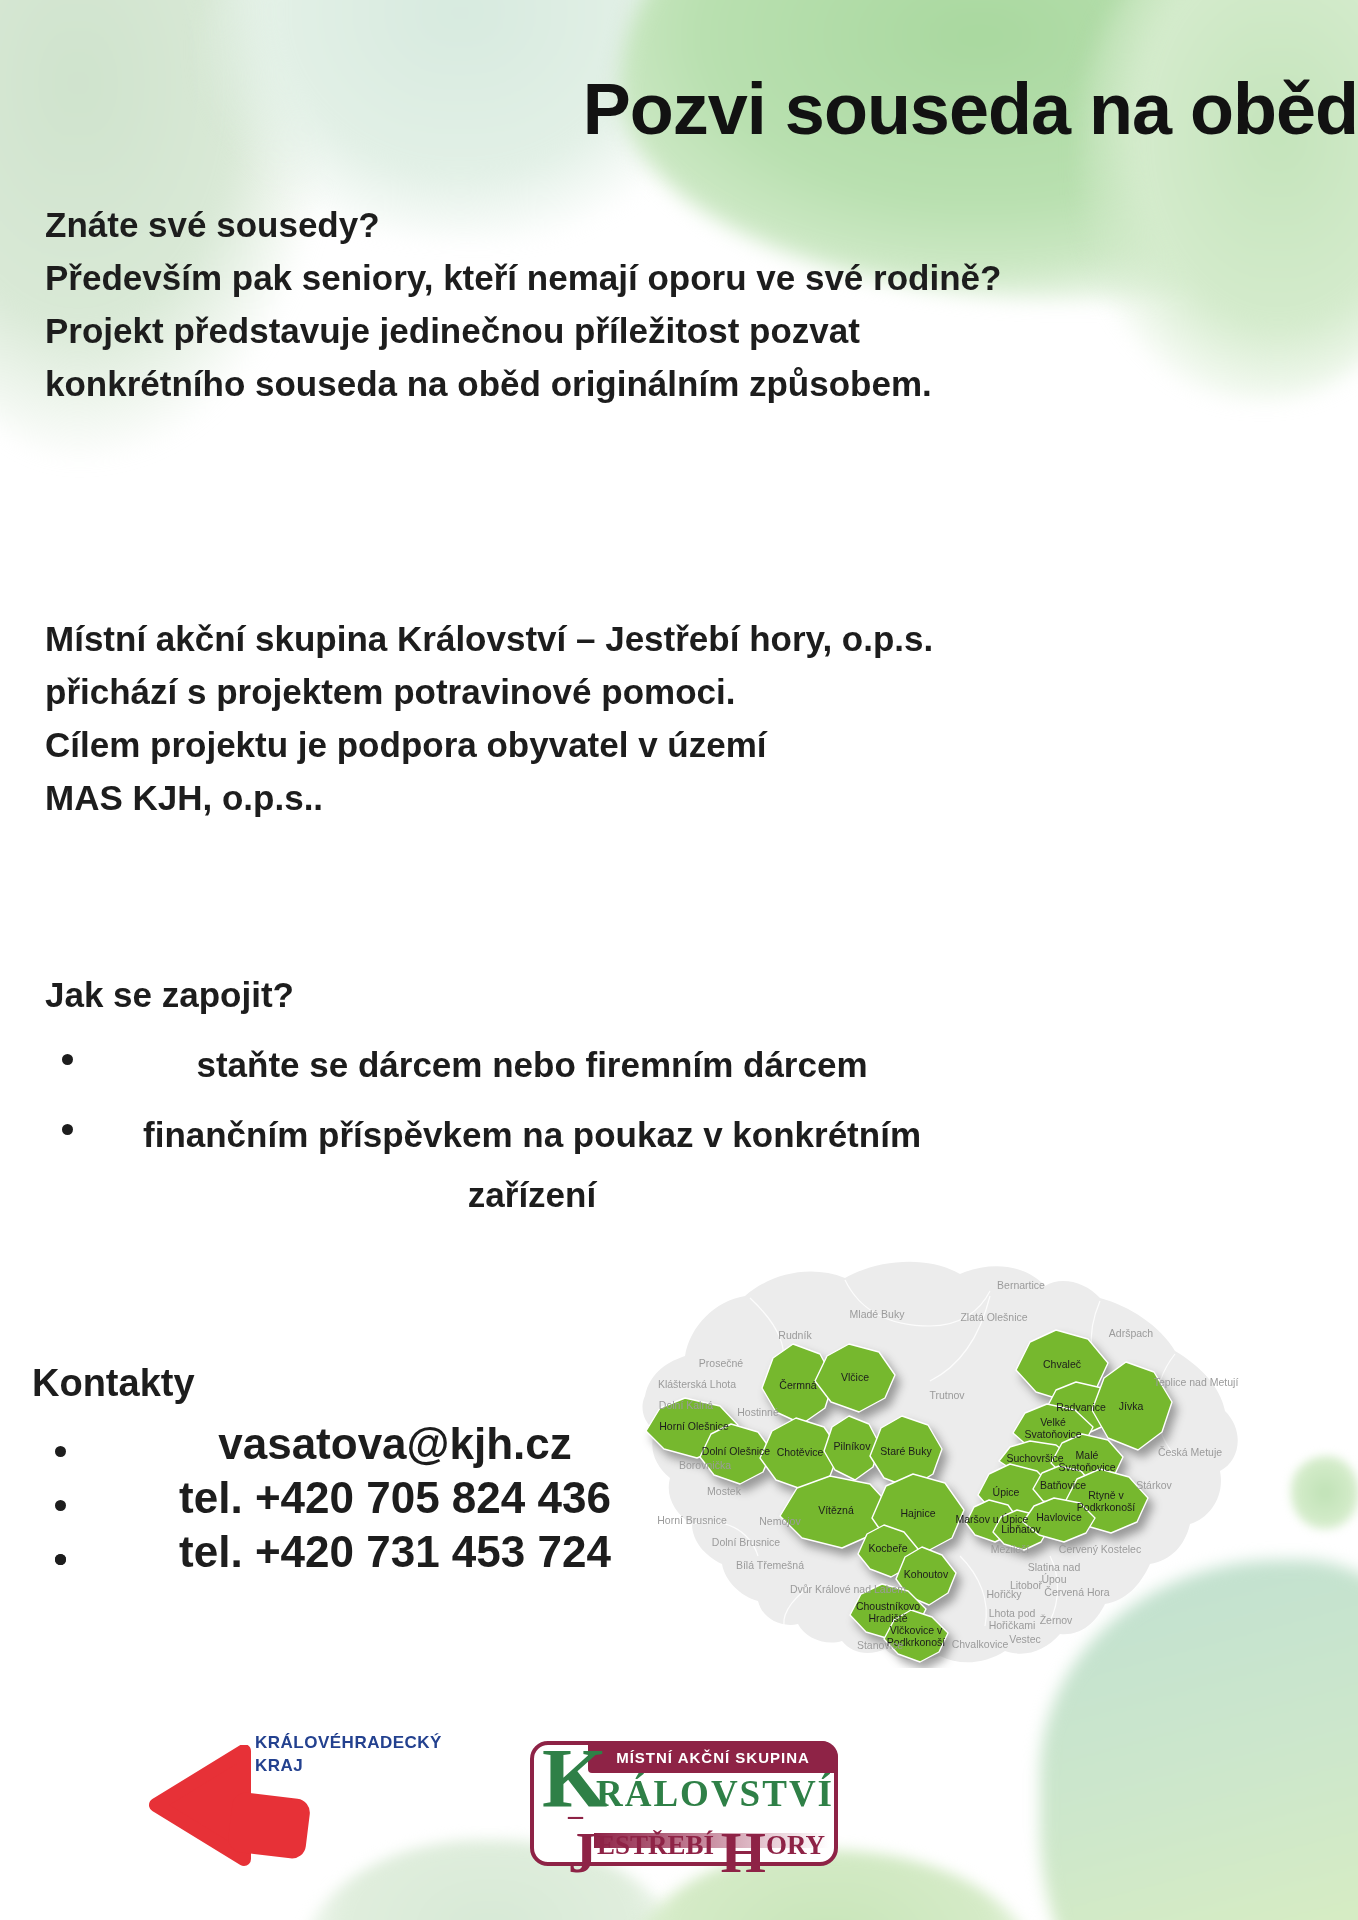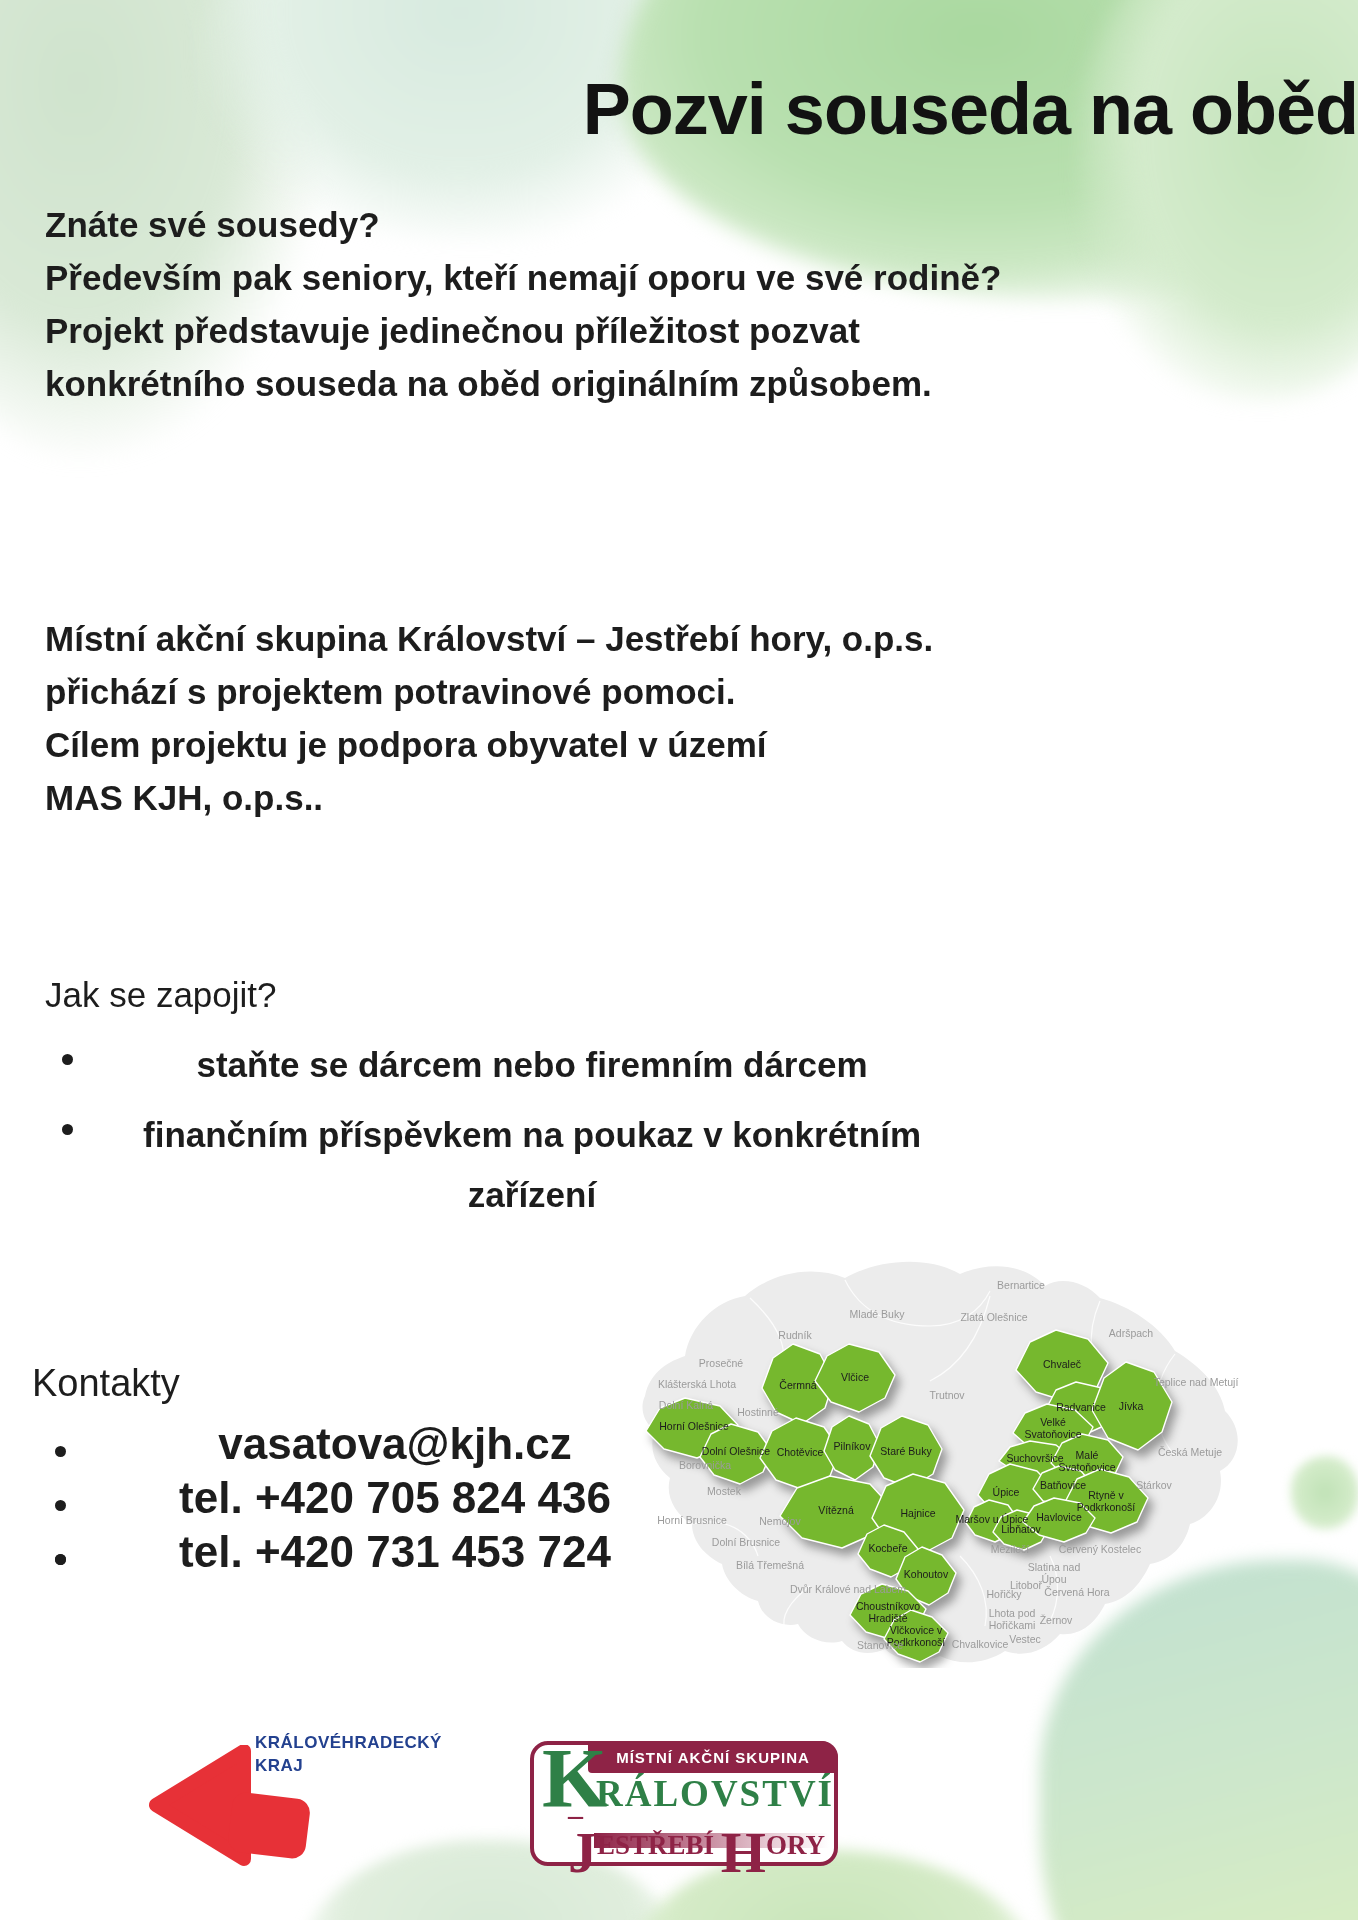--- a/index.html
+++ b/index.html
@@ -37,21 +37,21 @@
     border-radius:48% 52% 50% 50% / 62% 58% 38% 42%;}
   
   .content{position:relative;z-index:2;}
   h1.title{
     position:absolute;left:0;top:68px;width:1358px;margin:0;text-align:right;
     font-size:72px;font-weight:800;letter-spacing:-1px;color:#121212;
   }
   .para{position:absolute;left:45px;font-size:35px;font-weight:700;line-height:53px;color:#1d1d1d;margin:0;}
   .para-intro{top:198px;width:1260px;}
   .para-about{top:612px;width:1260px;}
-  .heading{position:absolute;left:45px;font-size:35px;font-weight:400;color:#1d1d1d;margin:0;}
+  .heading{position:absolute;left:45px;font-size:35px;font-weight:700;color:#1d1d1d;margin:0;}
   .h-join{top:975px;}
   .h-contacts{left:32px;top:1362px;font-size:38px;}
   ul.blist{position:absolute;list-style:none;margin:0;padding:0;}
   ul.blist li{position:relative;padding-left:40px;margin-bottom:10px;text-align:center;}
   ul.blist li .dot{position:absolute;left:0;top:0.55em;width:11px;height:11px;border-radius:50%;background:#1d1d1d;}
   .join-list{left:62px;top:1035px;width:900px;font-size:35px;font-weight:700;line-height:60px;}
   .contacts-list{left:55px;top:1422px;width:640px;font-size:44px;font-weight:700;line-height:44px;}
   .contacts-list li{margin-bottom:16px;}
   
   .map{position:absolute;left:630px;top:1256px;width:722px;height:412px;z-index:1;}

